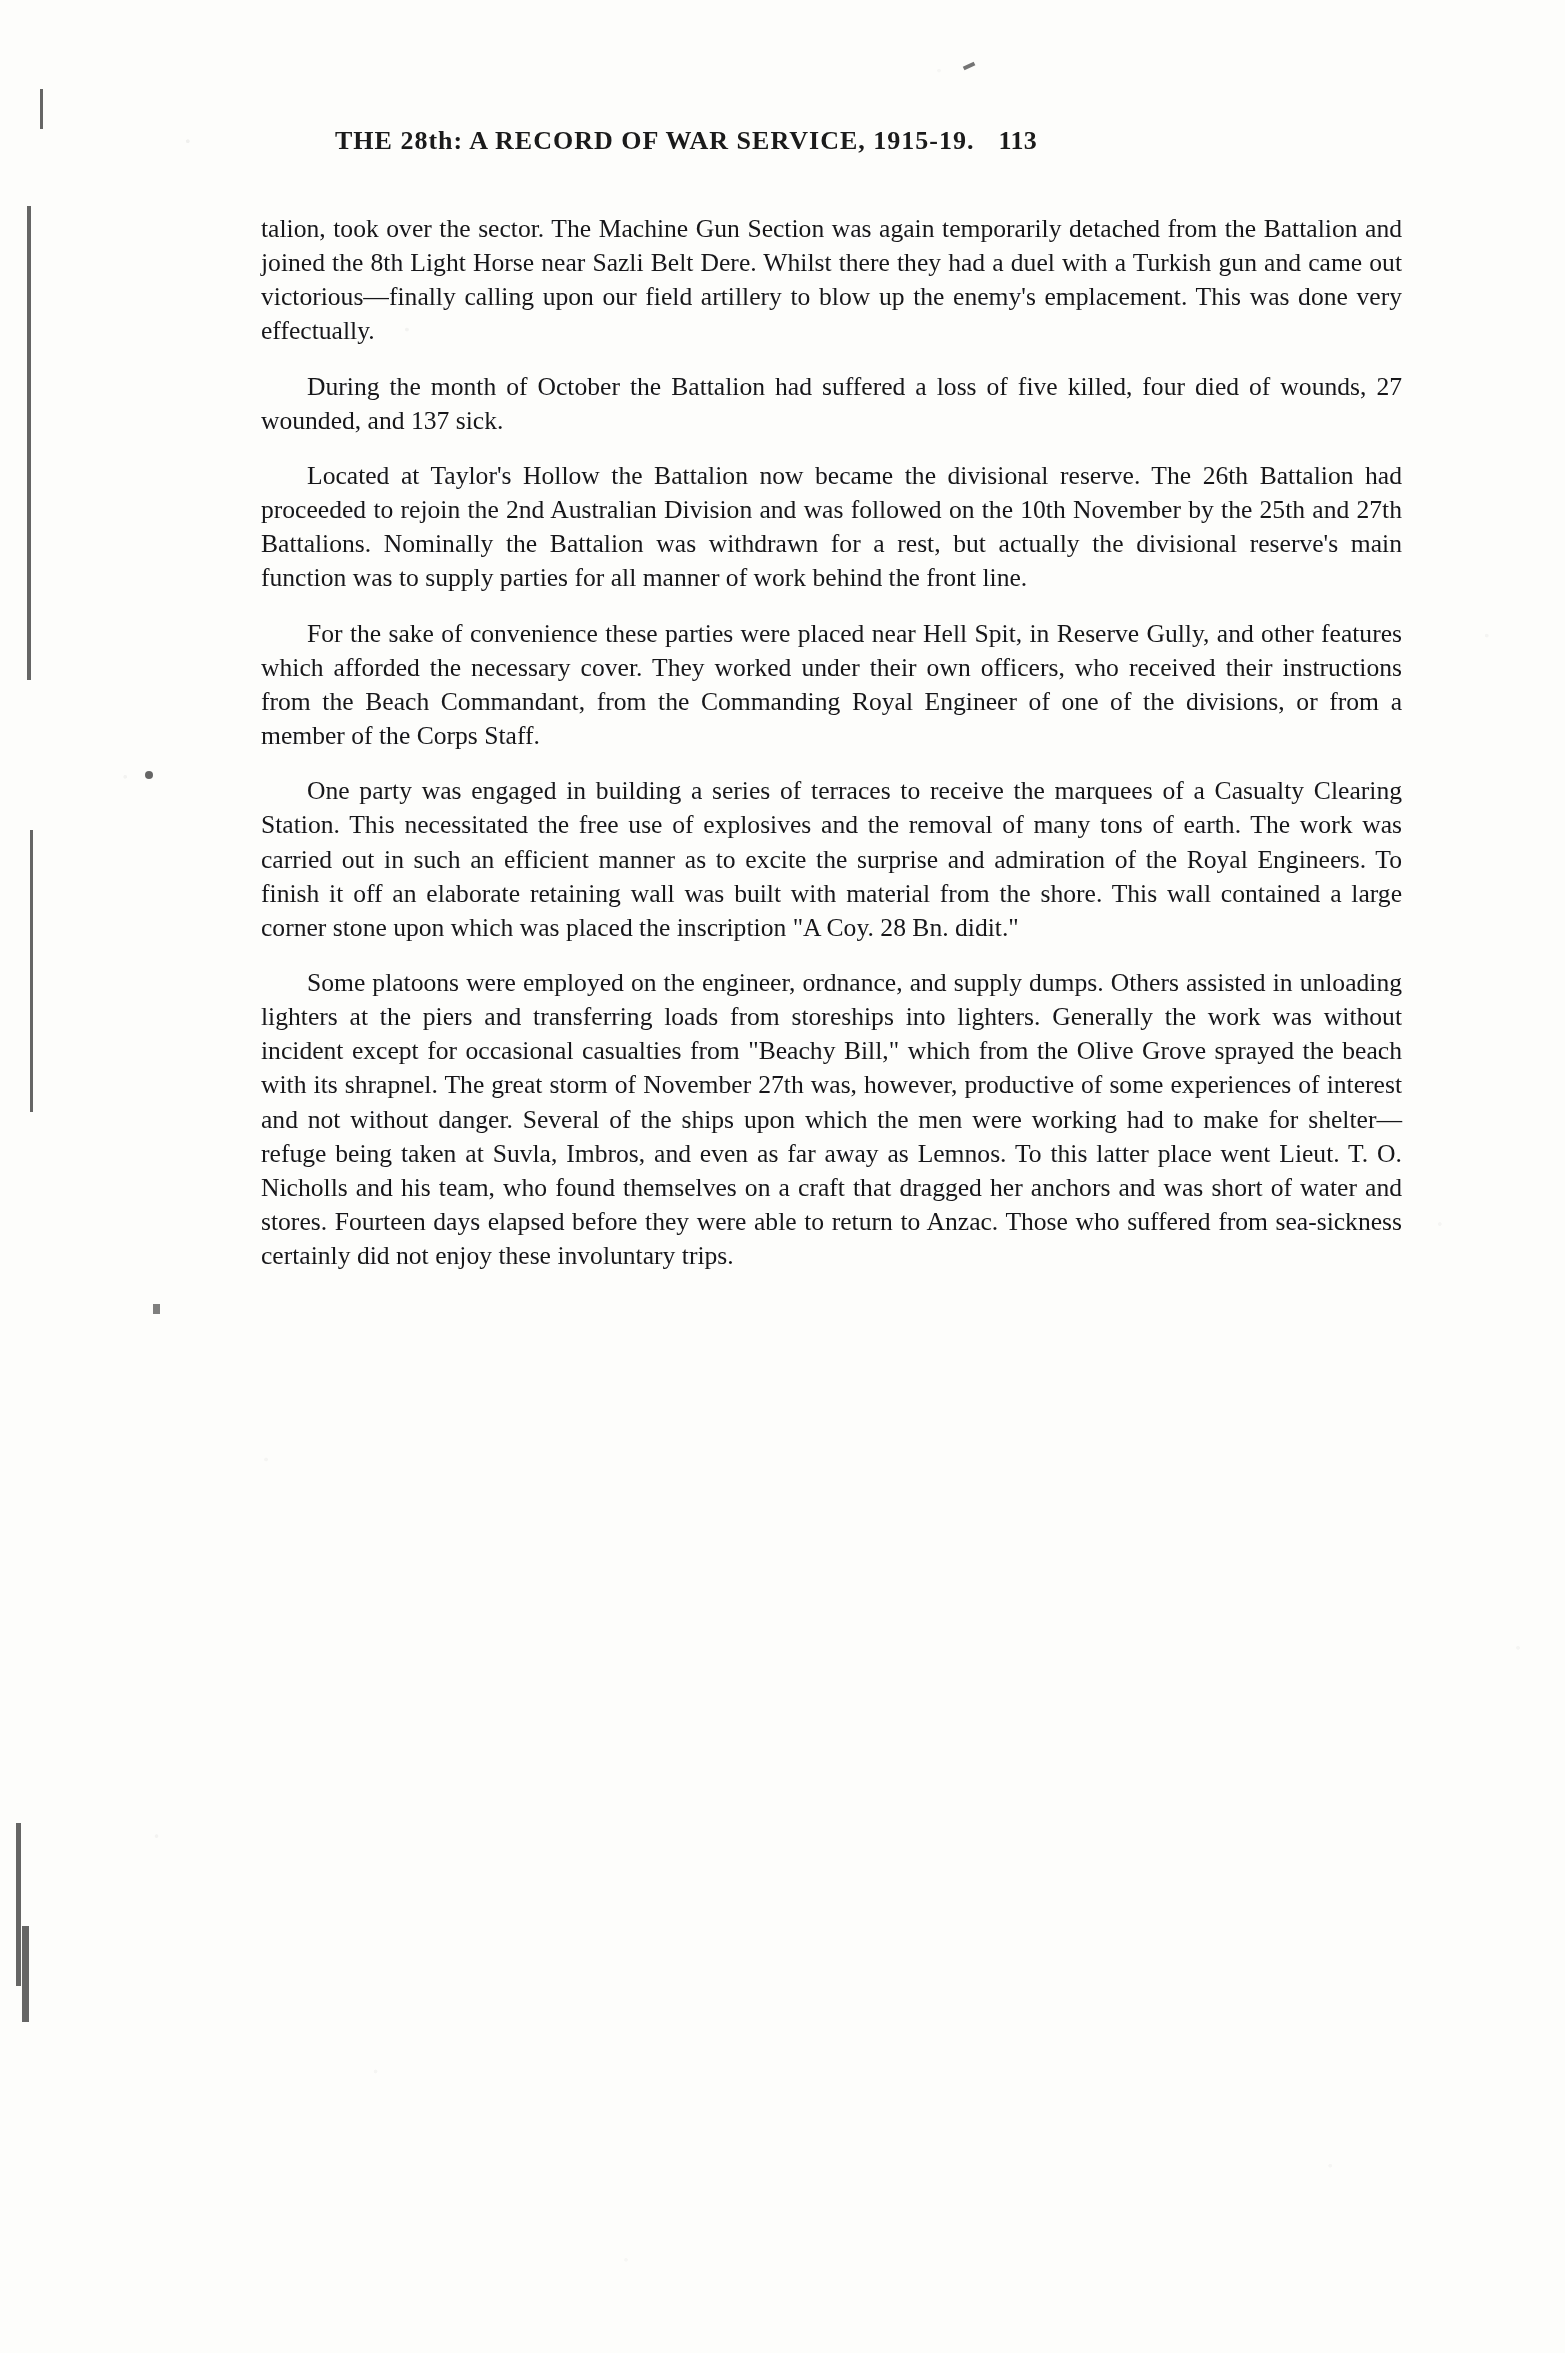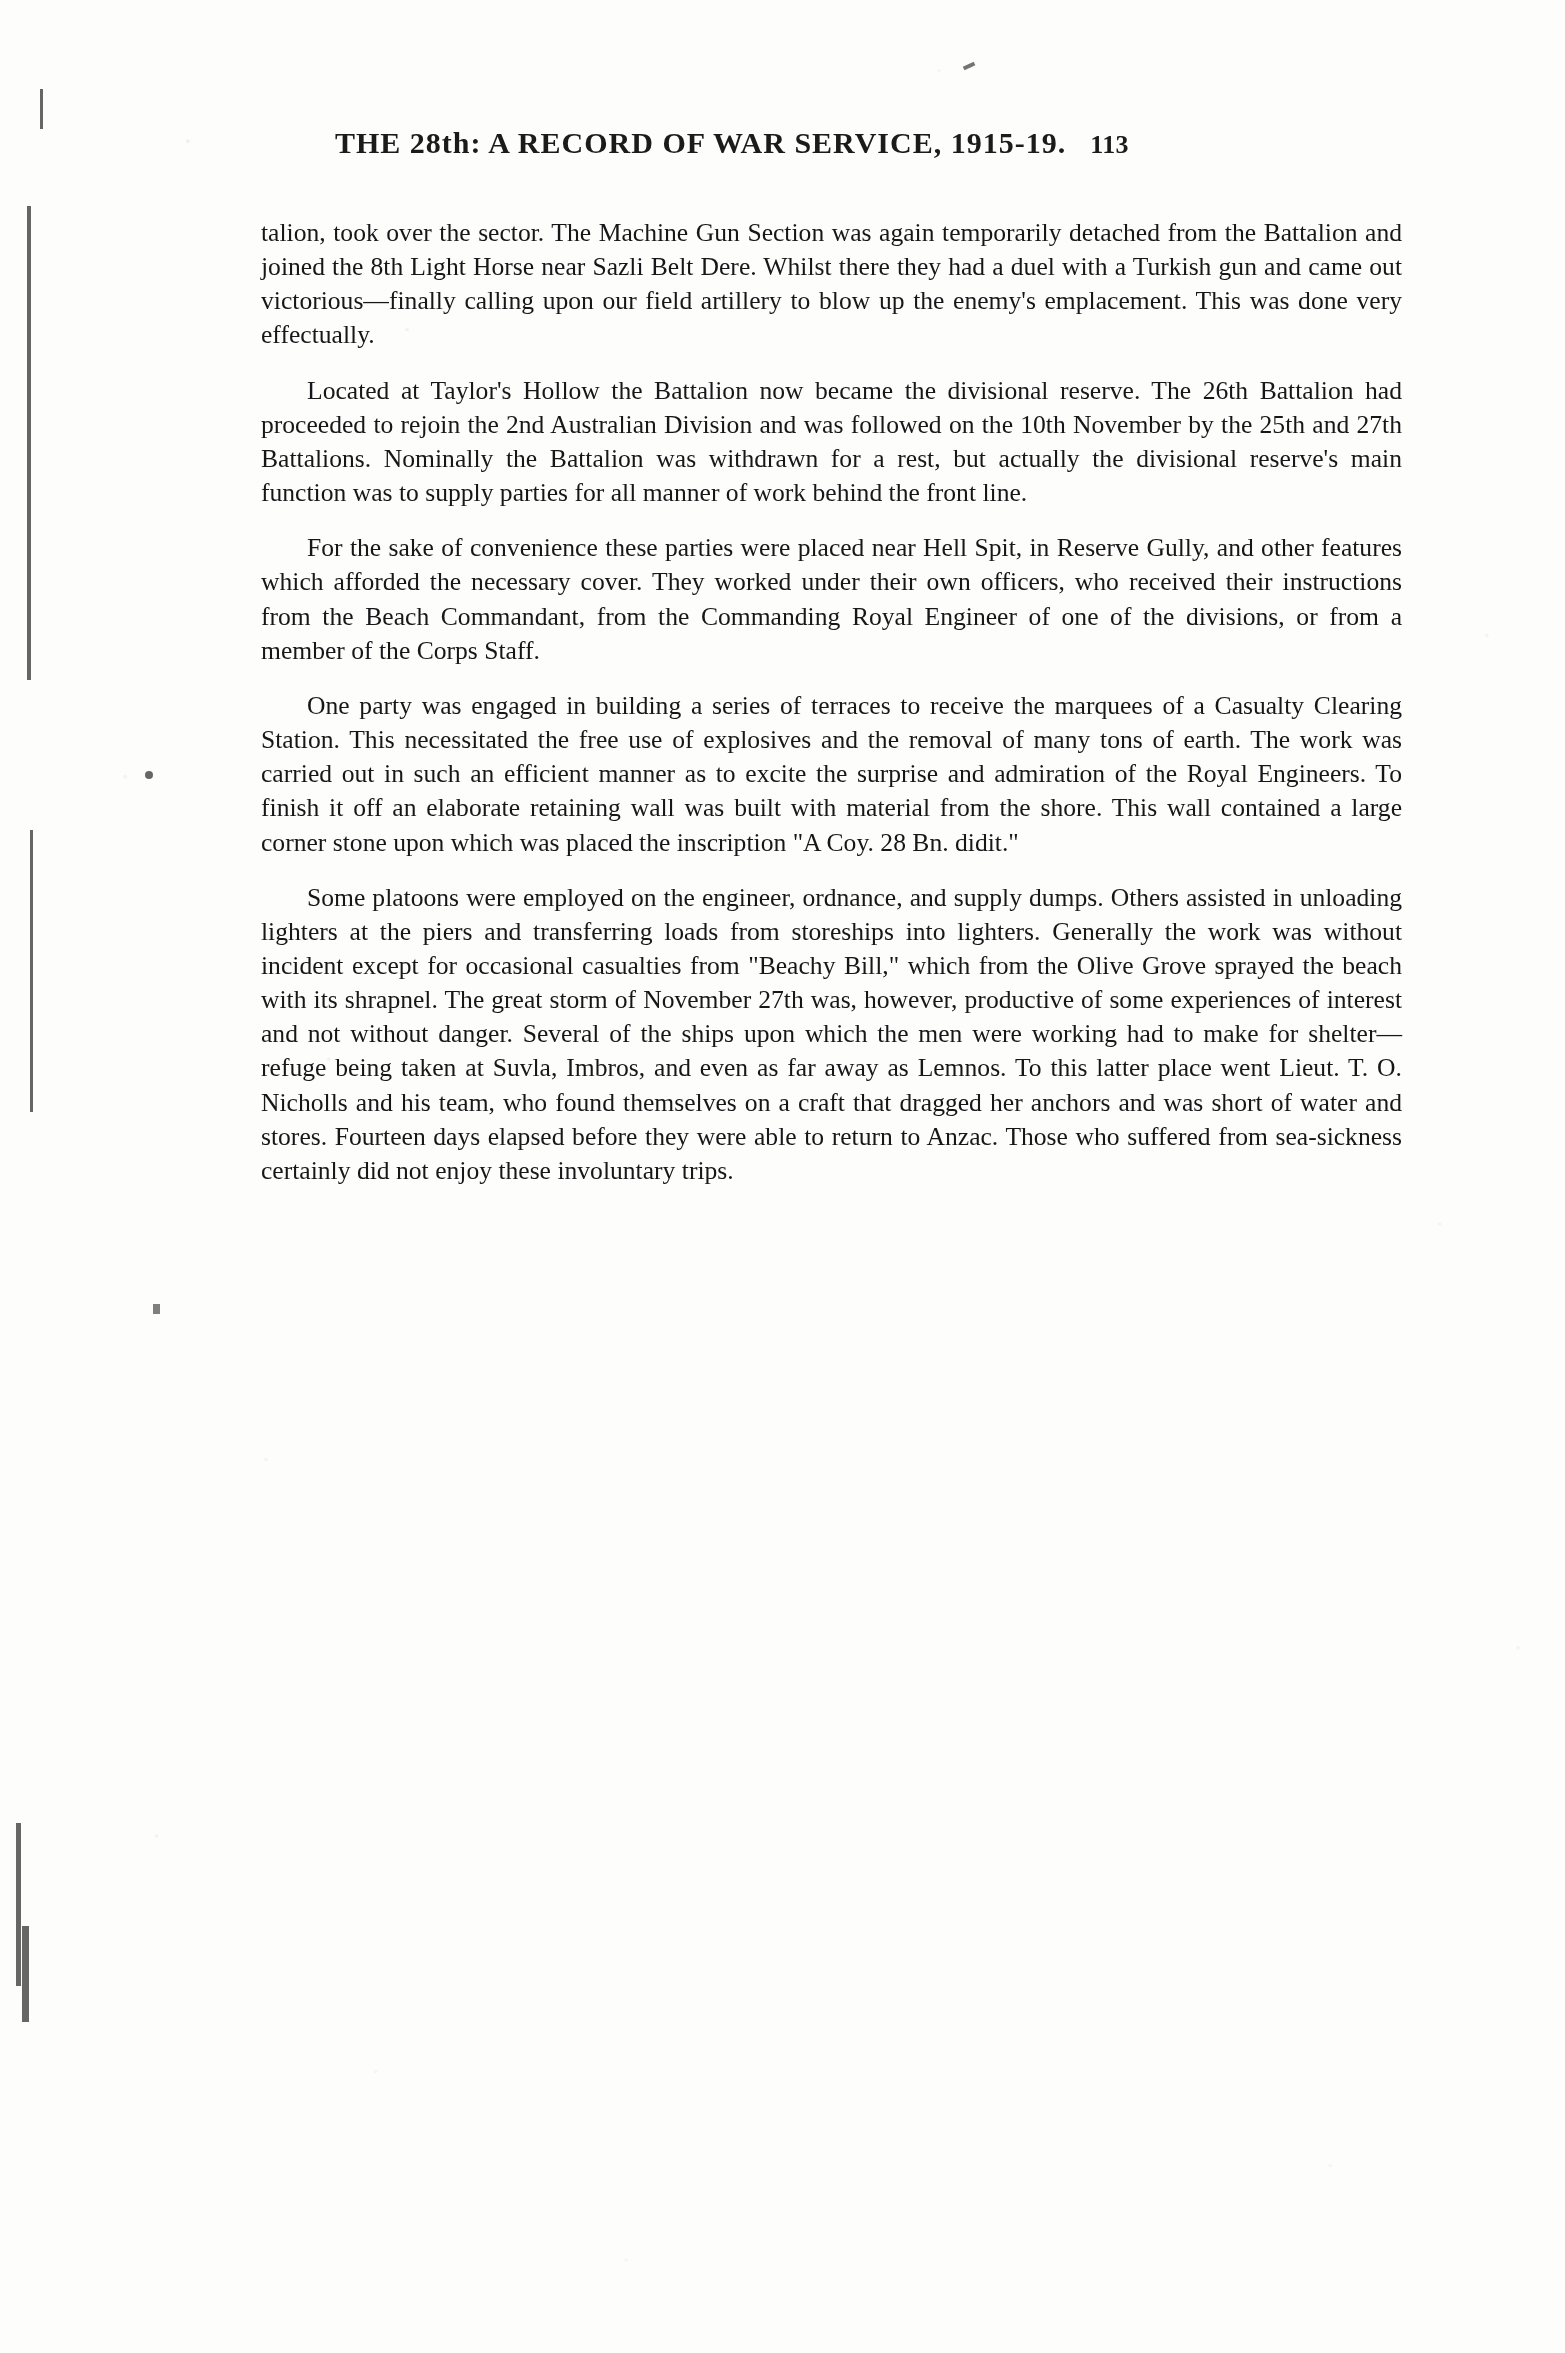--- a/index.html
+++ b/index.html
@@ -62,21 +62,21 @@
 
   .header {
     display: flex;
     align-items: baseline;
     justify-content: flex-start;
     letter-spacing: 0.4px;
     margin-bottom: 56px;
     padding-left: 74px;
   }
   .header-title {
-    font-size: 30px;
+    font-size: 26px;
     font-weight: bold;
     letter-spacing: 1px;
     white-space: nowrap;
   }
   .header-page {
     font-size: 26px;
     font-weight: bold;
     margin-left: 24px;
   }
 
@@ -112,20 +112,21 @@
   <div class="gutter-mark" style="left:963px; top:64px; width:12px; height:3.7px; transform:rotate(-25deg); opacity:.65;"></div>
 
   <div class="content">
 
     <div class="header">
       <span class="header-title">THE 28th: A RECORD OF WAR SERVICE, 1915-19.</span>
       <span class="header-page">113</span>
     </div>
 
     <p class="body-par no-indent">talion, took over the sector.  The Machine Gun Section was again temporarily detached from the Battalion and joined the 8th Light Horse near Sazli Belt Dere.  Whilst there they had a duel with a Turkish gun and came out victorious—finally calling upon our field artillery to blow up the enemy's emplacement.  This was done very effectually.</p>
+    <p class="body-par">During the month of October the Battalion had suffered a loss of five killed, four died of wounds, 27 wounded, and 137 sick.</p>
     <p class="body-par">Located at Taylor's Hollow the Battalion now became the divisional reserve.  The 26th Battalion had proceeded to rejoin the 2nd Australian Division and was followed on the 10th November by the 25th and 27th Battalions.  Nominally the Battalion was withdrawn for a rest, but actually the divisional reserve's main function was to supply parties for all manner of work behind the front line.</p>
     <p class="body-par">For the sake of convenience these parties were placed near Hell Spit, in Reserve Gully, and other features which afforded the necessary cover.  They worked under their own officers, who received their instructions from the Beach Commandant, from the Commanding Royal Engineer of one of the divisions, or from a member of the Corps Staff.</p>
     <p class="body-par">One party was engaged in building a series of terraces to receive the marquees of a Casualty Clearing Station.  This necessitated the free use of explosives and the removal of many tons of earth.  The work was carried out in such an efficient manner as to excite the surprise and admiration of the Royal Engineers.  To finish it off an elaborate retaining wall was built with material from the shore.  This wall contained a large corner stone upon which was placed the inscription "A Coy. 28 Bn. didit."</p>
     <p class="body-par">Some platoons were employed on the engineer, ordnance, and supply dumps.  Others assisted in unloading lighters at the piers and transferring loads from storeships into lighters.  Generally the work was without incident except for occasional casualties from "Beachy Bill," which from the Olive Grove sprayed the beach with its shrapnel.  The great storm of November 27th was, however, productive of some experiences of interest and not without danger.  Several of the ships upon which the men were working had to make for shelter—refuge being taken at Suvla, Imbros, and even as far away as Lemnos.  To this latter place went Lieut. T. O. Nicholls and his team, who found themselves on a craft that dragged her anchors and was short of water and stores.  Fourteen days elapsed before they were able to return to Anzac.  Those who suffered from sea-sickness certainly did not enjoy these involuntary trips.</p>
 
   </div>
 </div>
 
 
 </body></html>

